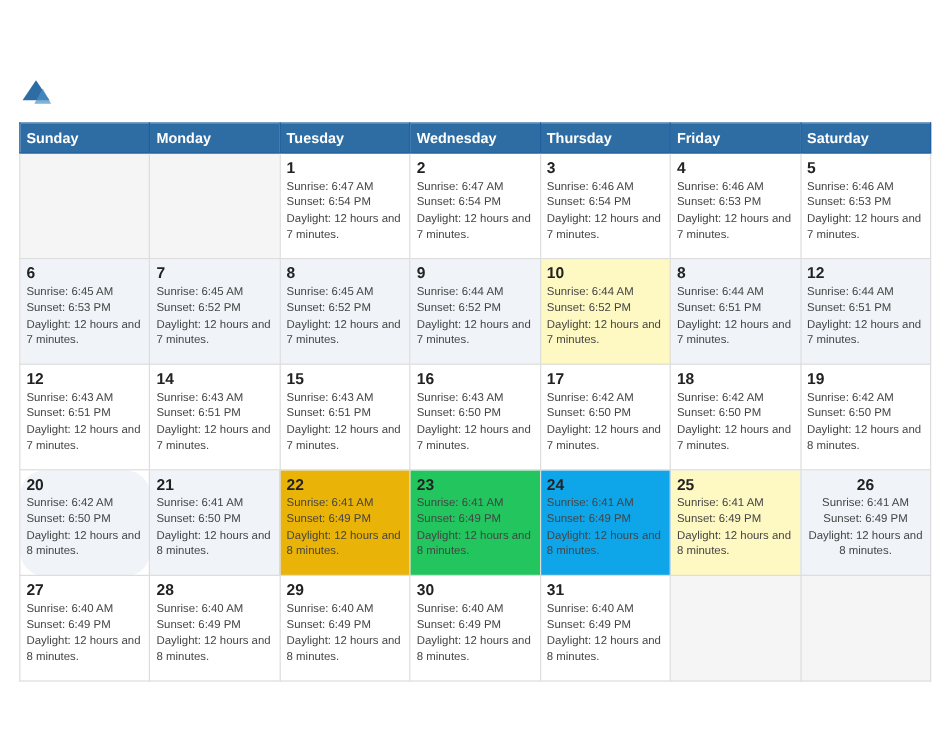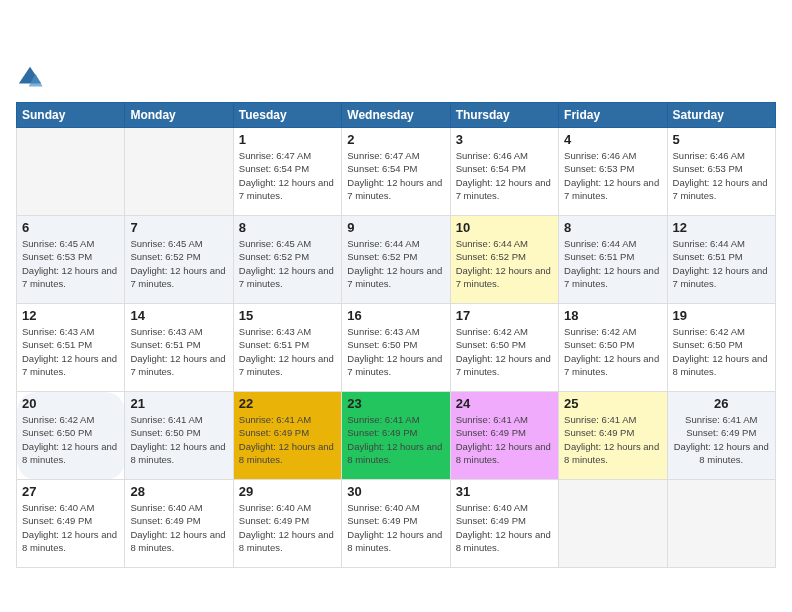--- a/index.html
+++ b/index.html
@@ -225,21 +225,21 @@
             <div class="day-info">Sunrise: 6:41 AM<br>Sunset: 6:50 PM<br>Daylight: 12 hours and 8 minutes.</div>
           </td>
           <td style="background: #eab308;">
             <div class="day-num">22</div>
             <div class="day-info">Sunrise: 6:41 AM<br>Sunset: 6:49 PM<br>Daylight: 12 hours and 8 minutes.</div>
           </td>
           <td style="background: #22c55e;">
             <div class="day-num">23</div>
             <div class="day-info">Sunrise: 6:41 AM<br>Sunset: 6:49 PM<br>Daylight: 12 hours and 8 minutes.</div>
           </td>
-          <td style="background: #f0abfc;">
+          <td style="background: #0ea5e9;">
             <div class="day-num">24</div>
             <div class="day-info">Sunrise: 6:41 AM<br>Sunset: 6:49 PM<br>Daylight: 12 hours and 8 minutes.</div>
           </td>
           <td style="background: #fef9c3;">
             <div class="day-num">25</div>
             <div class="day-info">Sunrise: 6:41 AM<br>Sunset: 6:49 PM<br>Daylight: 12 hours and 8 minutes.</div>
           </td>
           <td style="background: rgb(240, 244, 248); text-align: center;">
             <div class="day-num">26</div>
             <div class="day-info">Sunrise: 6:41 AM<br>Sunset: 6:49 PM<br>Daylight: 12 hours and 8 minutes.</div>

